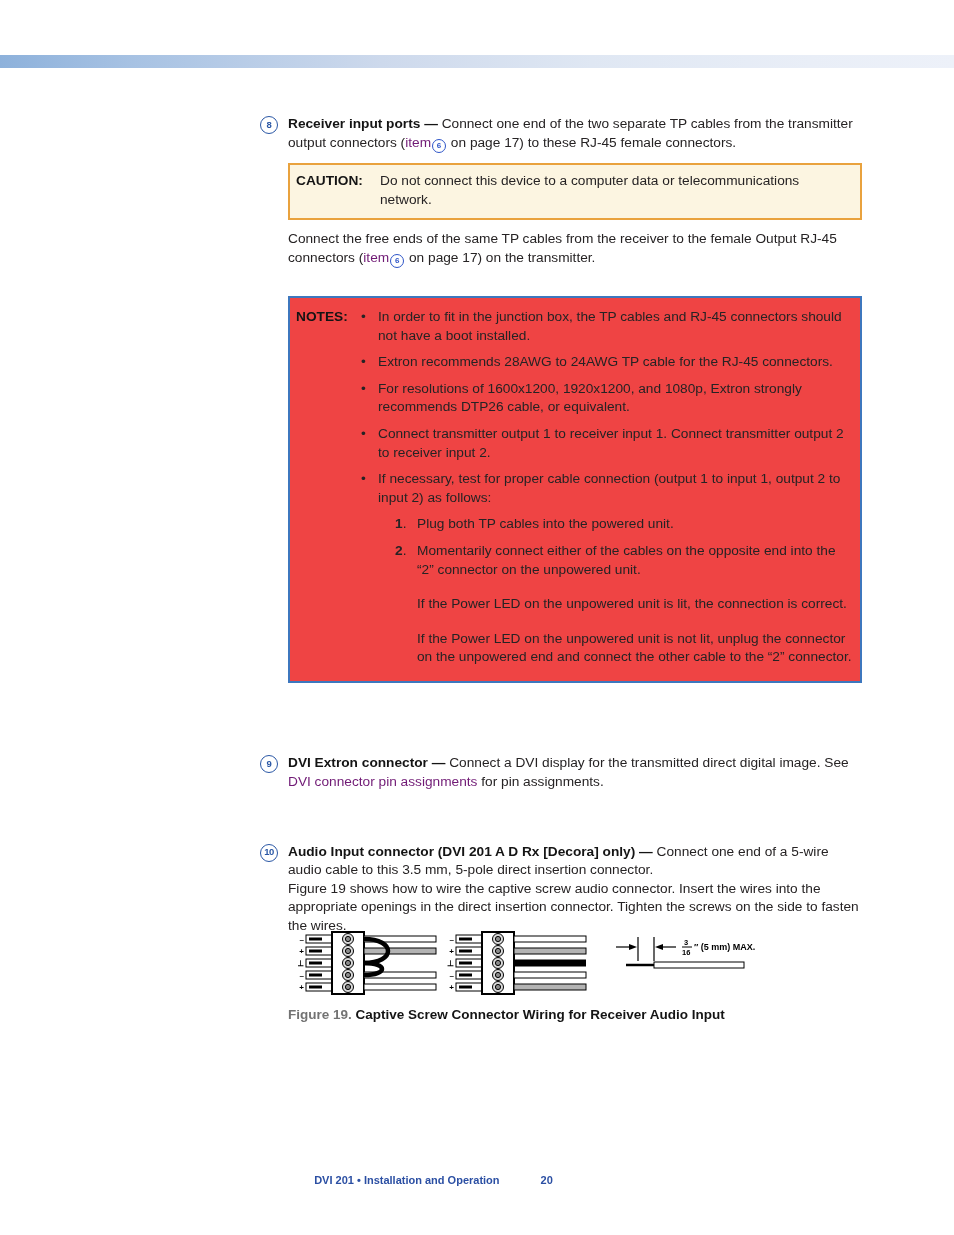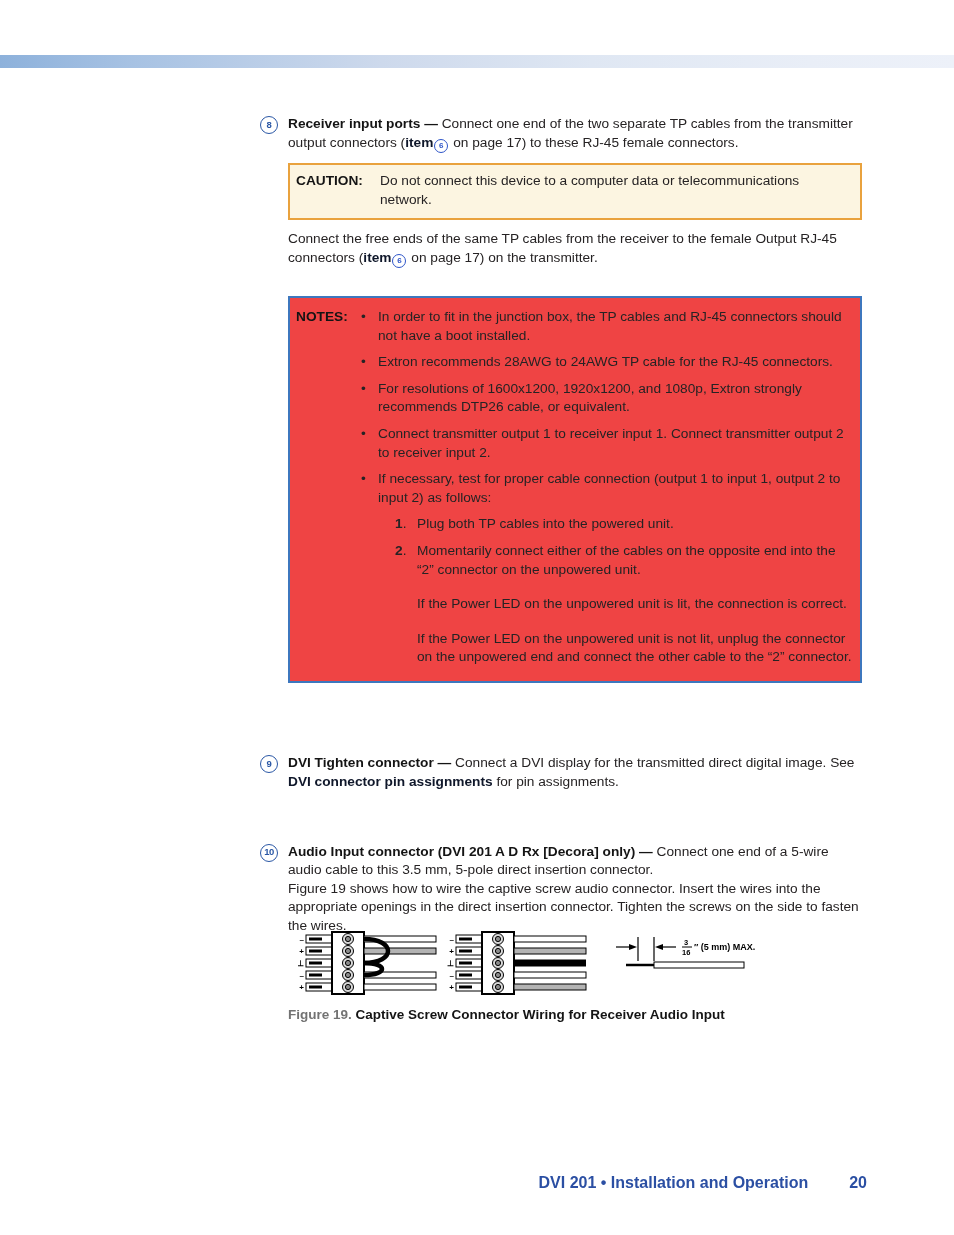--- a/index.html
+++ b/index.html
@@ -17,21 +17,21 @@
   }
   .abs{position:absolute;left:0;width:100%;box-sizing:border-box;}
   .item{position:relative;}
   .item-num{
     position:absolute;left:-28px;top:1px;width:16px;height:16px;
     border:1.6px solid #2a57a5;border-radius:50%;
     color:#2a57a5;font-weight:bold;font-size:9.5px;letter-spacing:-0.5px;
     display:flex;align-items:center;justify-content:center;
   }
   .bold-title{font-weight:bold;color:#141414;}
-  .link{color:#0f172a;font-weight:bold;text-decoration:none;cursor:pointer;text-align:right;}
+  .link{color:#701a75;font-weight:normal;text-decoration:none;cursor:pointer;text-align:right;}
   .circ-ref{
     display:inline-flex;width:12px;height:12px;border:1px solid #2e55c8;border-radius:50%;
     color:#2e55c8;font-size:8px;font-weight:bold;align-items:center;justify-content:center;
     vertical-align:-1.5px;margin:0 1px;
   }
   .caution-box{
     top:163px;border:2px solid #e9a23d;background:#fcf5e1;
     display:flex;padding:7px 26px 9px 6px;min-height:46px;
   }
   .caution-label{width:84px;font-weight:bold;color:#141414;flex:none;}
@@ -52,22 +52,22 @@
   .step-num b{font-weight:bold;}
   .step-body{flex:1;}
   .step-extra{margin-top:16px;}
   .b-item9{top:716px;}
   .b-item10{top:767px;}
   .b-figure{top:931px;left:10px;width:560px;}
   .b-caption{top:1006px;font-weight:bold;font-size:13.5px;color:#141414;}
   .caption-label{color:#737373;font-weight:bold;}
   .footer{
     position:absolute;top:1174px;left:0;width:954px;box-sizing:border-box;
-    padding-right:87px;text-align:right;
-    font-size:16px;font-weight:bold;color:#2b4fa3;
+    padding-right:87px;text-align:center;
+    font-size:11px;font-weight:bold;color:#2b4fa3;
   }
   .footer .pageno{display:inline-block;margin-left:41px;}
   svg text{font-family:"Liberation Sans", sans-serif;}
 </style>
 </head>
 <body>
 
 <div class="page">
 
   <div class="topbar"></div>
@@ -125,21 +125,21 @@
                 </div>
               </div>
             </div>
           </div>
         </div>
       </div>
     </div>
 
     <div class="abs item b-item9">
       <span class="item-num">9</span>
-      <span class="bold-title">DVI Tighten connector — </span><span>Connect a DVI display for the transmitted direct digital image.  See </span><a class="link">DVI connector pin assignments</a><span> for pin assignments.</span>
+      <span class="bold-title">DVI Extron connector — </span><span>Connect a DVI display for the transmitted direct digital image.  See </span><a class="link">DVI connector pin assignments</a><span> for pin assignments.</span>
     </div>
 
     <div class="abs item b-item10">
       <span class="item-num">10</span>
       <div><span class="bold-title">Audio Input connector (DVI 201 A D Rx [Decora] only) — </span><span>Connect one end of a 5-wire audio cable to this 3.5 mm, 5-pole direct insertion connector.</span></div>
       <div>Figure 19 shows how to wire the captive screw audio connector.  Insert the wires into the appropriate openings in the direct insertion connector.  Tighten the screws on the side to fasten the wires.</div>
     </div>
 
     <div class="abs b-figure">
       <svg width="548" height="68" viewBox="0 0 548 68">

